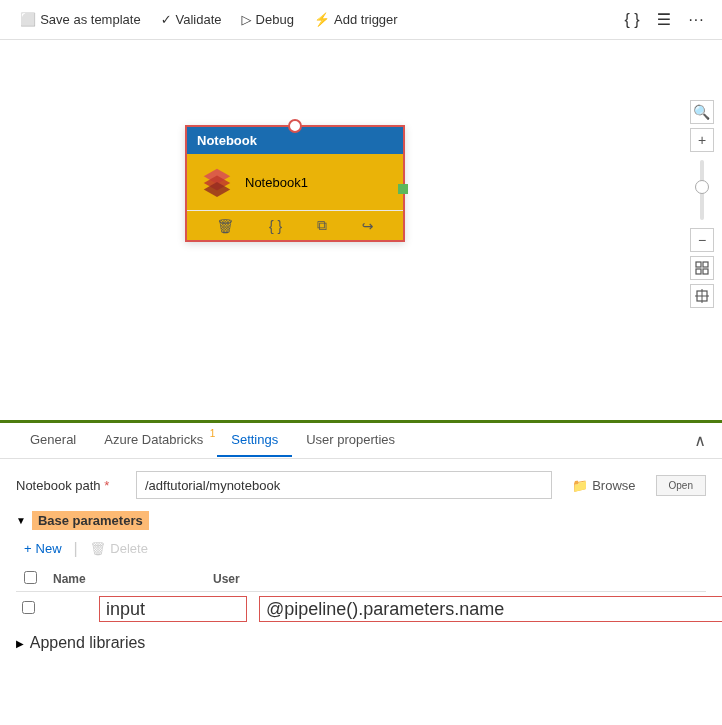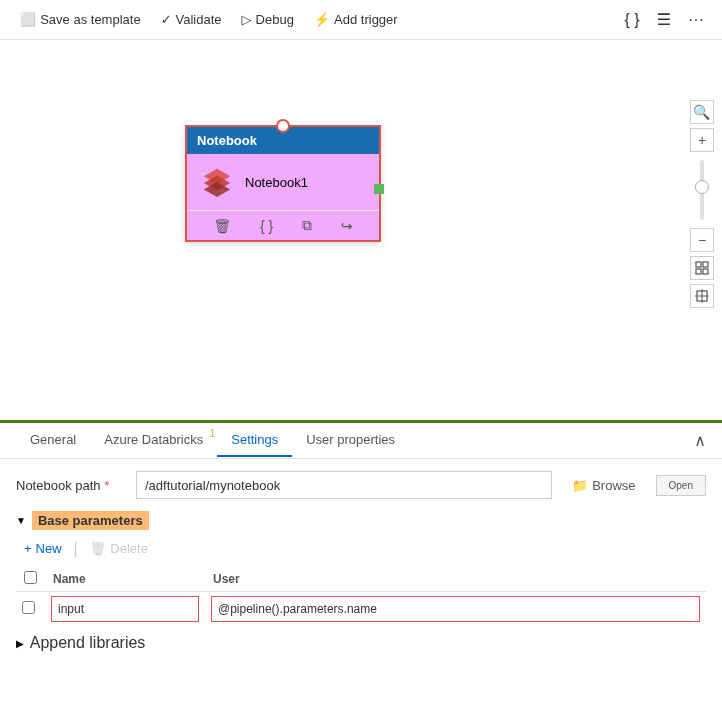--- a/index.html
+++ b/index.html
@@ -49,23 +49,23 @@
     }
     .zoom-fit-btn {
       width: 24px; height: 24px; border: 1px solid #ccc;
       background: #fff; cursor: pointer; display: flex; align-items: center;
       justify-content: center; font-size: 10px; color: #555;
     }
 
     
     .notebook-node {
       position: absolute; left: 185px; top: 85px;
-      width: 196px;
+      width: 220px;
       border: 2px solid #d9534f;
-      background: #f0abfc;
+      background: #eab308;
       box-shadow: 0 2px 8px rgba(0,0,0,0.15);
     }
     .node-header {
       background: #1a6cb0; color: #fff;
       padding: 6px 10px; font-size: 13px; font-weight: 600;
     }
     .node-body {
       padding: 10px 12px;
       display: flex; align-items: center; gap: 10px;
     }
@@ -177,21 +177,21 @@
       text-align: left; font-size: 12px; font-weight: 600;
       color: #555; padding: 4px 8px; border-bottom: 1px solid #e0e0e0;
     }
     .params-table td { padding: 4px 6px; }
     .col-check { width: 24px; }
     .col-name { width: 160px; }
     .col-value { }
 
     .param-input {
       width: 100%; height: 26px; border: 1px solid #d9534f;
-      padding: 0 6px; font-size: 12px; color: #333; outline: none;
+      padding: 0 6px; font-size: 18px; color: #333; outline: none; margin-left: 48px;
     }
     .param-row-highlight td { }
 
     
     .append-section {
       display: flex; align-items: center; gap: 6px;
       margin-top: 8px; cursor: pointer;
     }
     .append-label { font-size: 16px; color: #333; }
 

